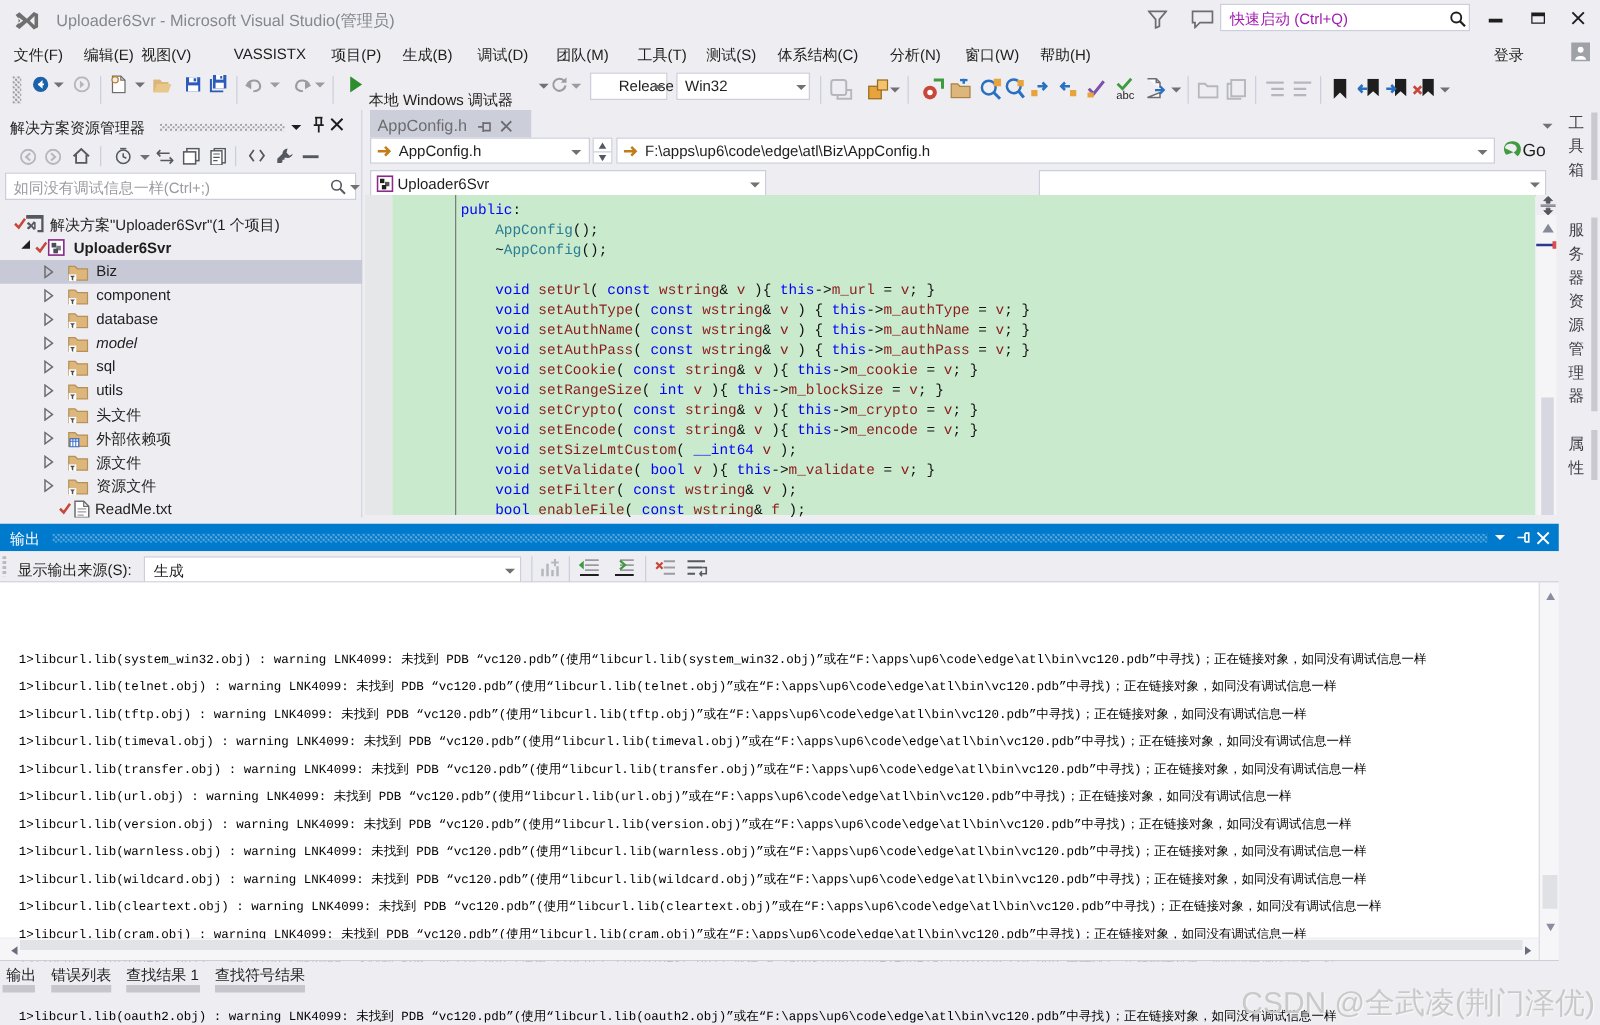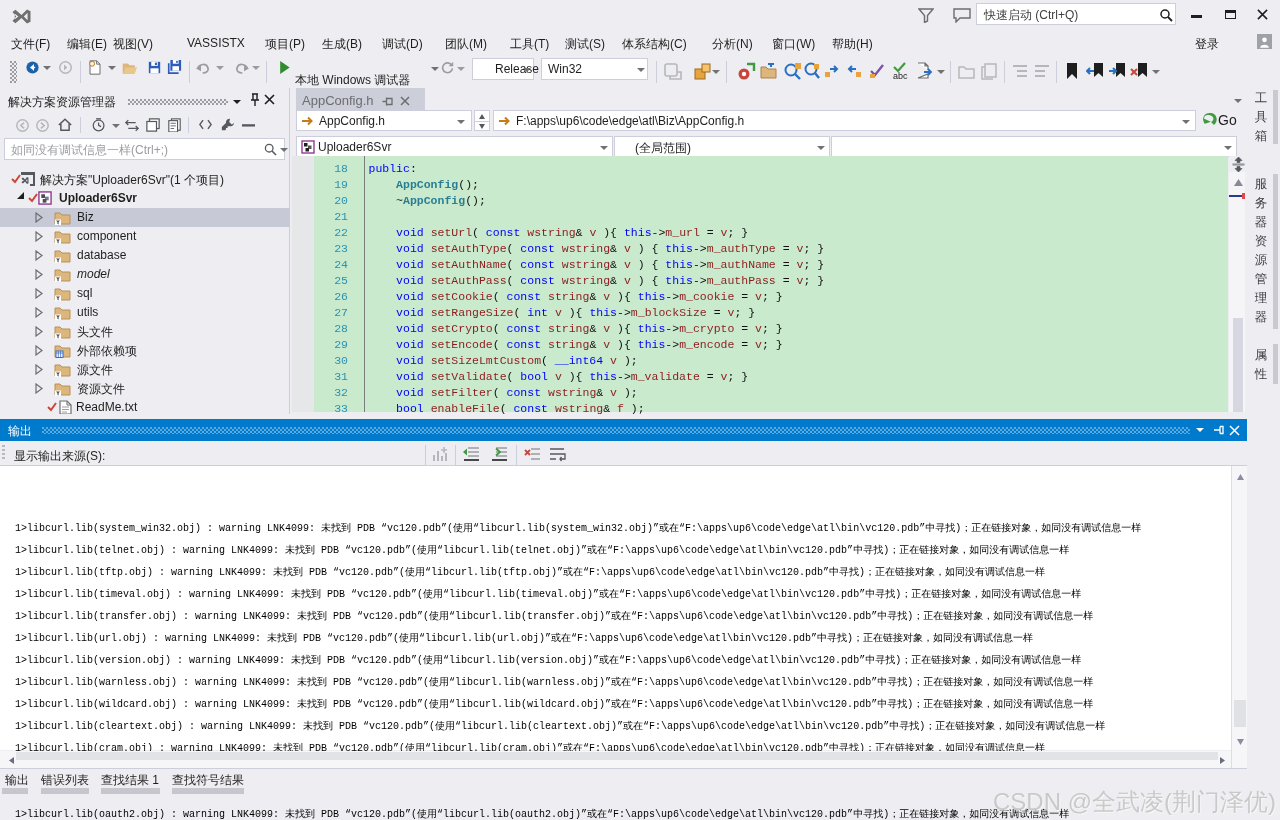--- a/index.html
+++ b/index.html
@@ -6,45 +6,46 @@
 html,body { width:1280px; height:820px; overflow:hidden; }
 body { font-family:"Liberation Sans", sans-serif; font-size:12px; color:#1e1e1e; background:#eeeef2; }
 #win { position:absolute; left:0; top:0; width:1280px; height:820px; background:#eeeef2; overflow:hidden; }
 .abs { position:absolute; }
 .brd { border:1px solid #cccedb; background:#fff; }
 .caret { display:inline-block; width:0; height:0; border-left:4px solid transparent; border-right:4px solid transparent; border-top:4px solid #717171; vertical-align:middle; }
 .sep { position:absolute; width:1px; background:#cccedb; }
 pre { font-family:"Liberation Mono", monospace; }
 .k { color:#0101fd; }
 .m { color:#8c1c1c; }
-.t { color:#2a7e93;font-weight:bold; }
+.t { color:#2a7e93; }
 svg { display:block; }
 .row { position:absolute; left:0; width:290px; height:19px; }
 .chk { top:4px; width:10px; height:10px; }
 .tri { left:35px; top:4px; width:8px; height:11px; }
 .fold { left:54px; top:3px; width:17px; height:14px; }
 .lbl { position:absolute; left:77px; top:2px; }
 .vtab { position:absolute; left:9px; width:14px; font-size:12.5px; line-height:19px; color:#3f3f46; text-align:center; }
 </style>
 </head>
 <body>
 <div id="win">
 
 <div class="abs" style="left:0;top:0;width:1280px;height:30px;background:#eeeef2;">
   <svg class="abs" style="left:12px;top:7px;" width="19" height="19" viewBox="0 0 19 19">
     <path fill="#6f6f6f" fill-rule="evenodd" d="M0.5,5 L3.5,2.8 L9.5,8 L15,2.5 L18.5,4.2 L18.5,14.8 L15,16.5 L9.5,11 L3.5,16.2 L0.5,14 L4.2,9.5 Z M2.8,6.8 L6.5,9.5 L2.8,12.2 Z M11.8,9.5 L15.6,5.8 L15.6,13.2 Z"></path>
   </svg>
+  <span class="abs" style="left:45px;top:8px;font-size:13px;color:#84878f;">Uploader6Svr - Microsoft Visual Studio(管理员)</span>
   <svg class="abs" style="left:918px;top:8px;" width="16" height="15" viewBox="0 0 16 15">
         <path d="M1,1 L15,1 L9.5,7.5 L9.5,13 L6.5,14.5 L6.5,7.5 Z" fill="none" stroke="#6d6d70" stroke-width="1.4"></path>
       </svg>
   <svg class="abs" style="left:953px;top:8px;" width="18" height="15" viewBox="0 0 18 15">
         <path d="M1,1 L17,1 L17,10 L7,10 L3,14 L3,10 L1,10 Z" fill="none" stroke="#6d6d70" stroke-width="1.4"></path>
       </svg>
   <div class="abs brd" style="left:976px;top:3px;width:200px;height:22px;">
-    <span class="abs" style="left:7px;top:3px;color:#404040;">快速启动 (Ctrl+Q)</span>
+    <span class="abs" style="left:7px;top:3px;color:#a21caf;">快速启动 (Ctrl+Q)</span>
     <svg class="abs" style="left:182px;top:4px;" width="14" height="14" viewBox="0 0 14 14">
           <circle cx="6" cy="6" r="4" fill="none" stroke="#1e1e1e" stroke-width="1.5"></circle>
           <line x1="9" y1="9" x2="13" y2="13" stroke="#1e1e1e" stroke-width="1.8"></line>
         </svg>
   </div>
   <div class="abs" style="left:1191px;top:15px;width:11px;height:3px;background:#1e1e1e;"></div>
   <div class="abs" style="left:1225px;top:10px;width:11px;height:9px;border:1.5px solid #1e1e1e;border-top-width:3px;"></div>
   <svg class="abs" style="left:1257px;top:9px;" width="11" height="11" viewBox="0 0 12 12">
         <path d="M1,1 L11,11 M11,1 L1,11" stroke="#1e1e1e" stroke-width="1.7"></path>
       </svg>
@@ -499,47 +500,27 @@
   <div class="abs brd" style="left:6px;top:48px;width:317px;height:21px;">
     <svg class="abs" style="left:4px;top:3px;" width="14" height="14" viewBox="0 0 14 14">
           <rect x="1" y="1" width="12" height="12" fill="#fff" stroke="#8a2b8a" stroke-width="1.3"></rect>
           <rect x="3" y="3" width="3.5" height="3.5" fill="#1e1e1e"></rect>
           <rect x="7" y="5.5" width="3.5" height="3.5" fill="#555"></rect>
           <rect x="4.5" y="8" width="3.5" height="3.5" fill="#1e1e1e"></rect>
         </svg>
     <span class="abs" style="left:21px;top:3px;">Uploader6Svr</span>
     <span class="caret abs" style="left:303px;top:9px;"></span>
   </div>
-  <div class="abs brd" style="left:324px;top:48px;width:216px;height:21px;">
-    <span class="abs" style="left:20px;top:3px;">(全局范围)</span>
-    <span class="caret abs" style="left:202px;top:9px;"></span>
-  </div>
   <div class="abs brd" style="left:541px;top:48px;width:406px;height:21px;">
     <span class="caret abs" style="left:392px;top:9px;"></span>
   </div>
 
   <div class="abs" style="left:2px;top:68px;width:22px;height:256px;background:#e6e7e8;"></div>
   <div class="abs" style="left:24px;top:68px;width:914px;height:256px;background:#c9eacd;"></div>
   <div class="abs" style="left:74px;top:68px;width:1px;height:256px;background:#7c7c7c;"></div>
-  <pre class="abs" id="lnums" style="left:24px;top:73px;width:34px;text-align:right;font-size:11.5px;line-height:16px;color:#2b91af;">18
-19
-20
-21
-22
-23
-24
-25
-26
-27
-28
-29
-30
-31
-32
-33</pre>
   <pre class="abs" id="code" style="left:78.5px;top:73px;font-size:11.5px;line-height:16px;color:#111;"><span class="k">public</span>:
     <span class="t">AppConfig</span>();
     ~<span class="t">AppConfig</span>();
 
     <span class="k">void</span> <span class="m">setUrl</span>( <span class="k">const</span> <span class="m">wstring</span>&amp; <span class="m">v</span> ){ <span class="k">this</span>-&gt;<span class="m">m_url</span> = <span class="m">v</span>; }
     <span class="k">void</span> <span class="m">setAuthType</span>( <span class="k">const</span> <span class="m">wstring</span>&amp; <span class="m">v</span> ) { <span class="k">this</span>-&gt;<span class="m">m_authType</span> = <span class="m">v</span>; }
     <span class="k">void</span> <span class="m">setAuthName</span>( <span class="k">const</span> <span class="m">wstring</span>&amp; <span class="m">v</span> ) { <span class="k">this</span>-&gt;<span class="m">m_authName</span> = <span class="m">v</span>; }
     <span class="k">void</span> <span class="m">setAuthPass</span>( <span class="k">const</span> <span class="m">wstring</span>&amp; <span class="m">v</span> ) { <span class="k">this</span>-&gt;<span class="m">m_authPass</span> = <span class="m">v</span>; }
     <span class="k">void</span> <span class="m">setCookie</span>( <span class="k">const</span> <span class="m">string</span>&amp; <span class="m">v</span> ){ <span class="k">this</span>-&gt;<span class="m">m_cookie</span> = <span class="m">v</span>; }
     <span class="k">void</span> <span class="m">setRangeSize</span>( <span class="k">int</span> <span class="m">v</span> ){ <span class="k">this</span>-&gt;<span class="m">m_blockSize</span> = <span class="m">v</span>; }
@@ -581,20 +562,24 @@
     <svg class="abs" style="left:1212px;top:5px;" width="13" height="13" viewBox="0 0 13 13">
           <path d="M2,6 L8,6 M8,2.5 L8,9.5 M8,2.5 L11,2.5 L11,9.5 L8,9.5" stroke="#fff" stroke-width="1.3" fill="none"></path>
         </svg>
     <svg class="abs" style="left:1229px;top:6px;" width="11" height="11" viewBox="0 0 11 11">
           <path d="M1,1 L10,10 M10,1 L1,10" stroke="#fff" stroke-width="1.5"></path>
         </svg>
   </div>
   <div class="abs" style="left:0;top:27px;width:1247px;height:25px;background:#eeeef2;border-bottom:1px solid #cccedb;">
         <div class="abs" style="left:2px;top:4px;width:3px;height:16px;background:repeating-linear-gradient(#b9bac1 0 2px,transparent 2px 4px);"></div>
     <span class="abs" style="left:14px;top:7px;">显示输出来源(S):</span>
+    <div class="abs brd" style="left:115px;top:4px;width:302px;height:21px;">
+      <span class="abs" style="left:7px;top:3px;">生成</span>
+      <span class="caret abs" style="left:288px;top:9px;"></span>
+    </div>
     <div class="sep" style="left:425px;top:4px;height:21px;"></div>
     <svg class="abs" style="left:432px;top:6px;" width="16" height="16" viewBox="0 0 16 16">
           <path d="M2,14 L2,8 M6,14 L6,4 M10,14 L10,9 M14,14 L14,6" stroke="#b6b7bc" stroke-width="2"></path>
           <path d="M9,3 L15,3 M12,0 L12,6" stroke="#b6b7bc" stroke-width="1.6"></path>
         </svg>
     <div class="sep" style="left:455px;top:4px;height:21px;"></div>
     <svg class="abs" style="left:463px;top:6px;" width="17" height="16" viewBox="0 0 17 16">
           <path d="M1,13 L16,13" stroke="#1e1e1e" stroke-width="1.6"></path>
           <path d="M5,1 L16,1 M5,5 L16,5 M5,9 L16,9" stroke="#9b9ca1" stroke-width="1.4"></path>
           <path d="M0,5 L4,8.5 L4,1.5 Z" fill="#3f9b3f"></path>

